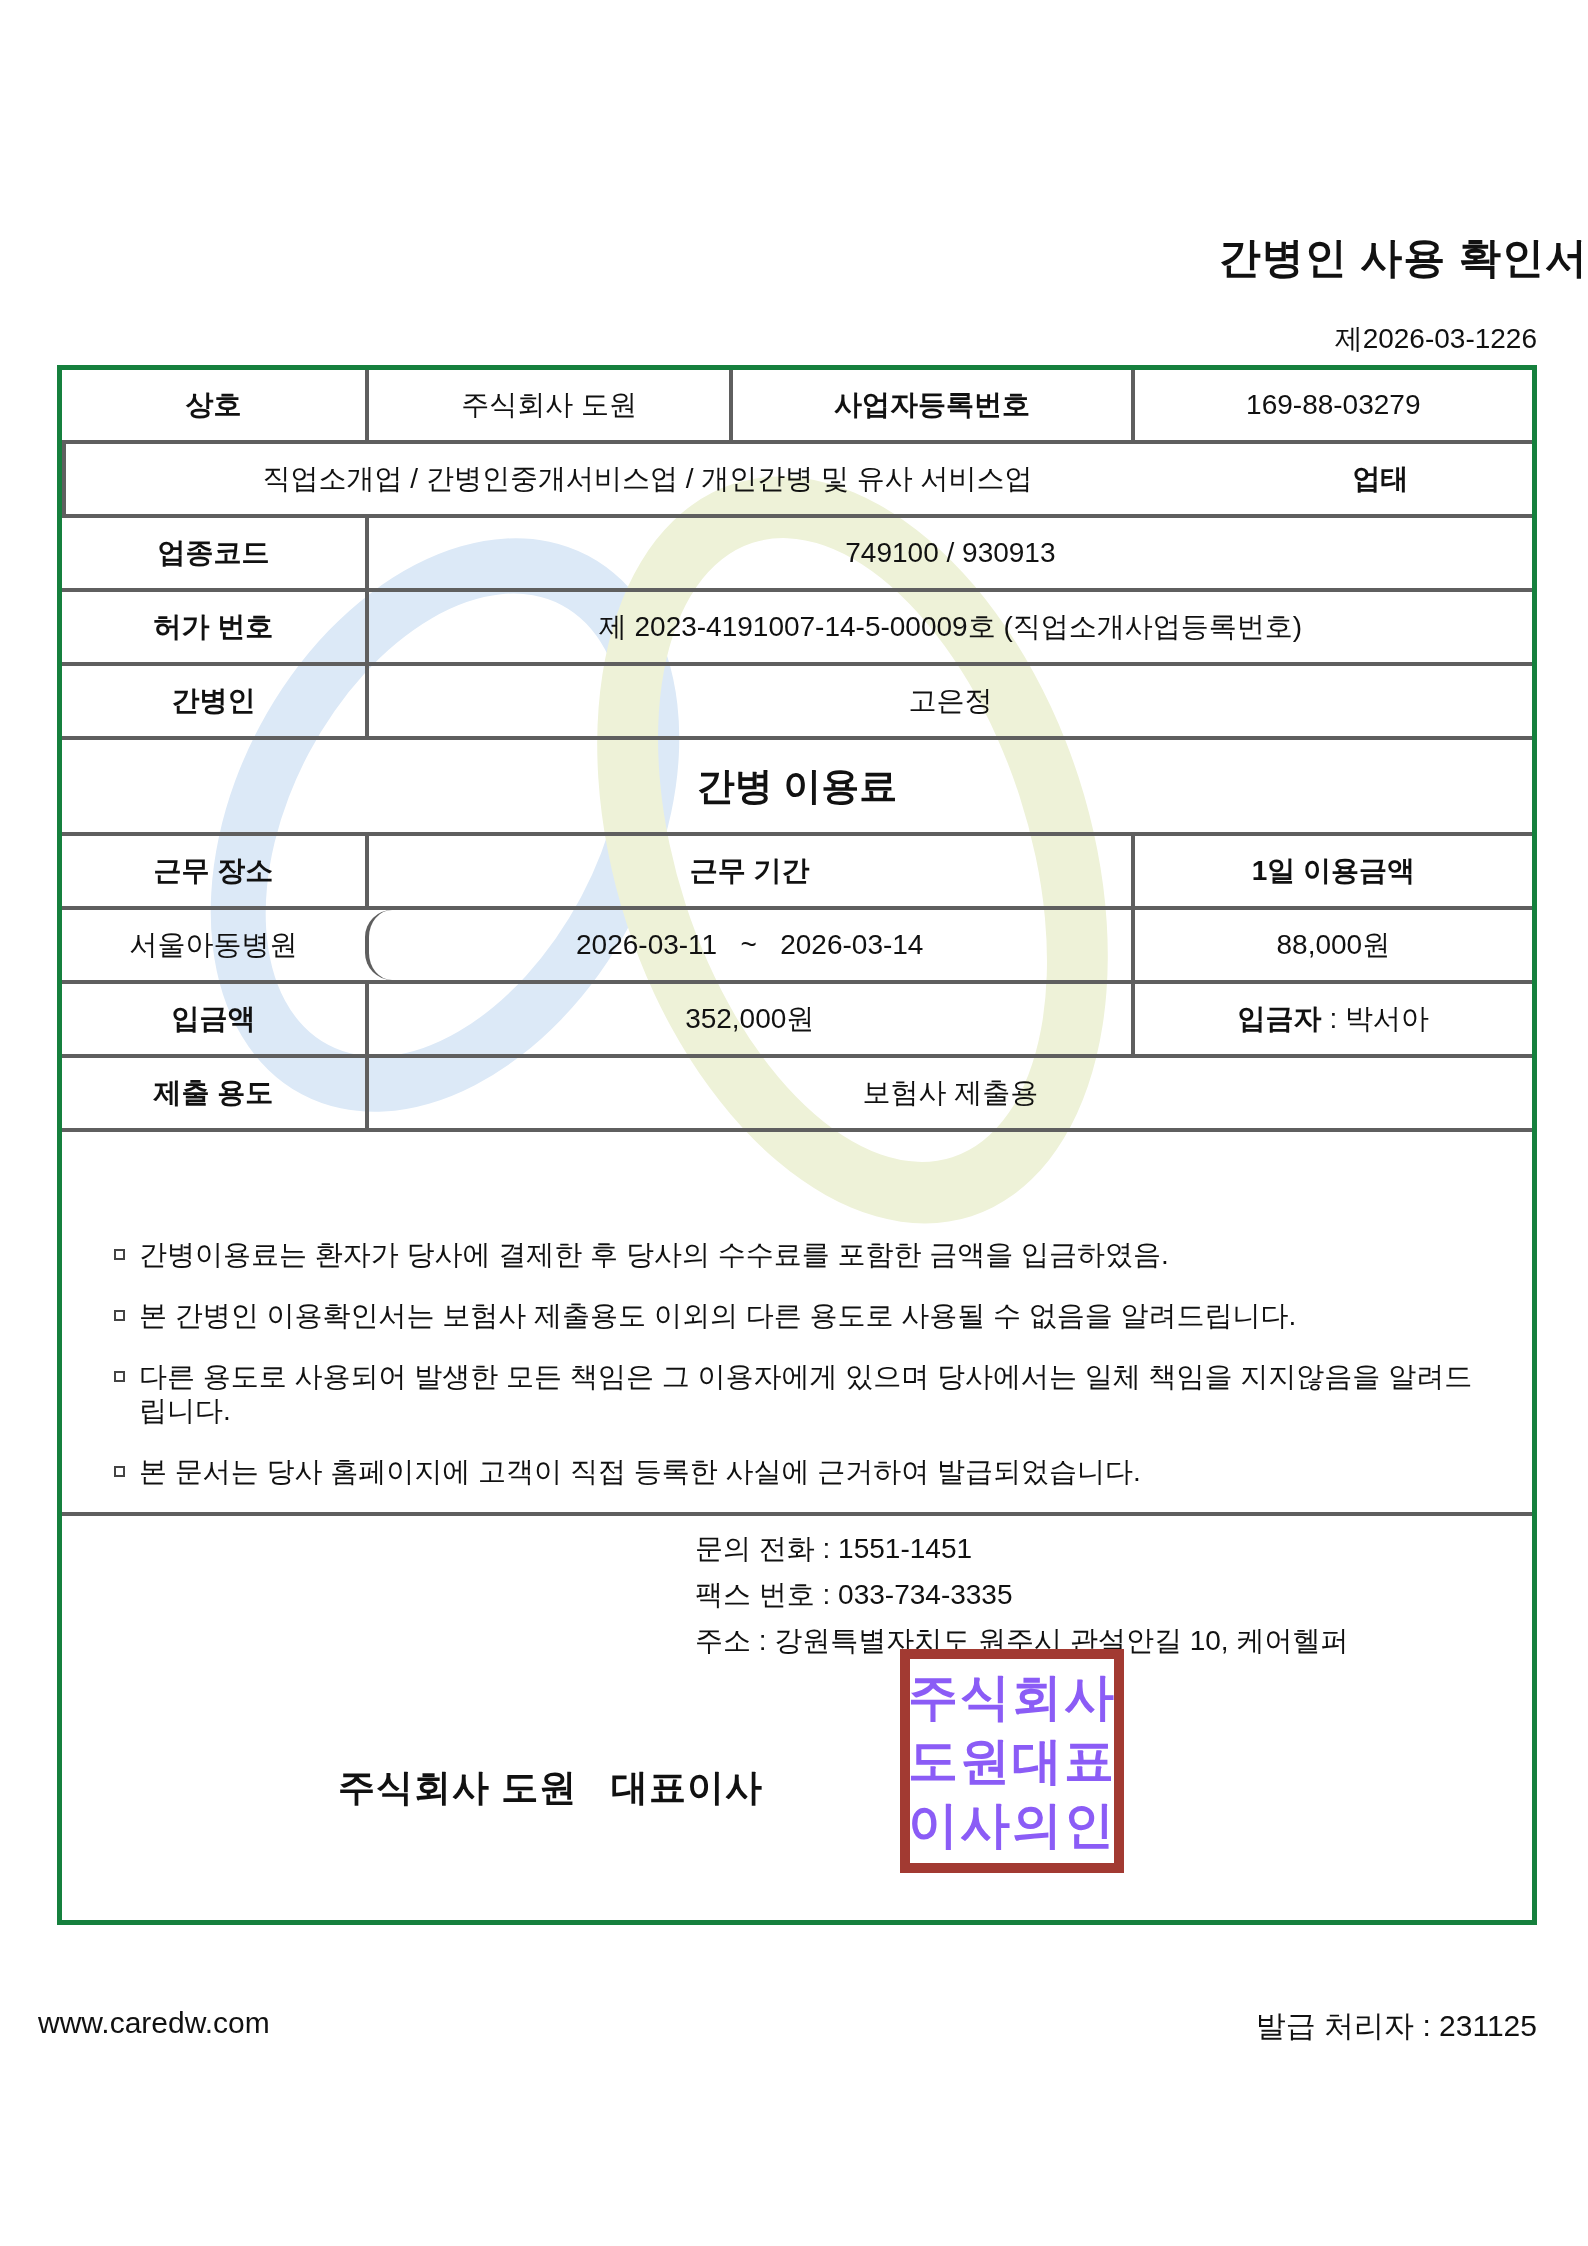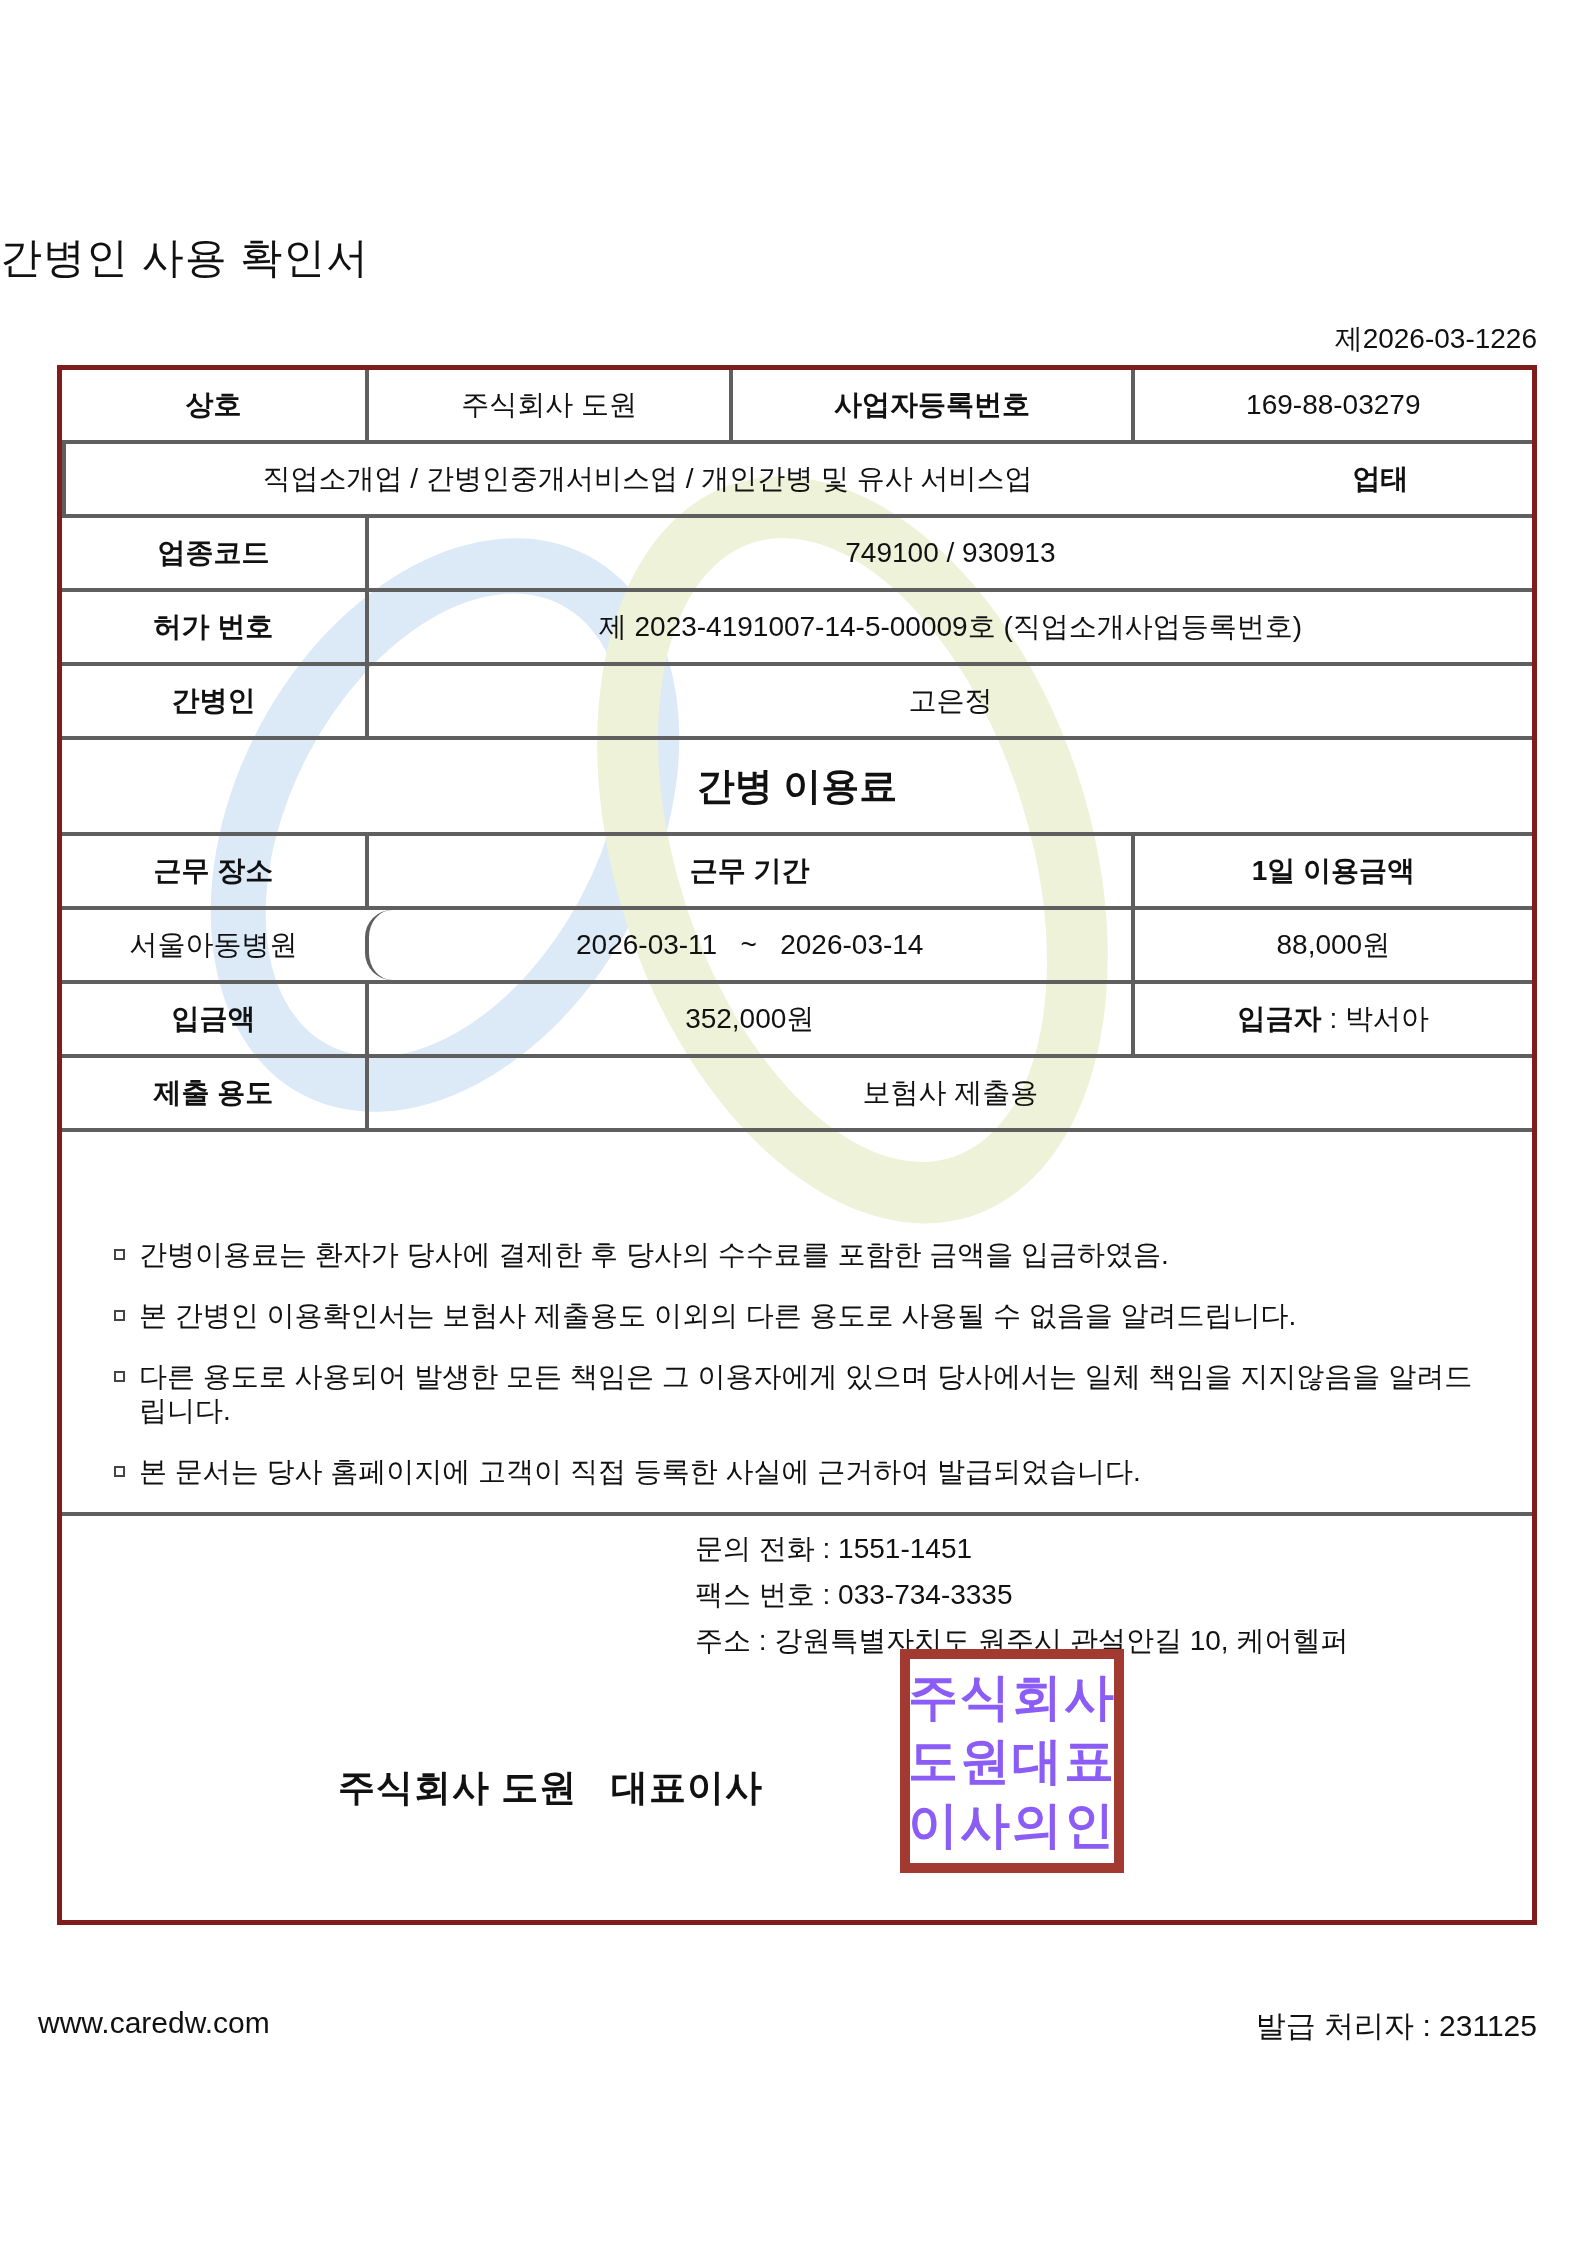--- a/index.html
+++ b/index.html
@@ -12,26 +12,26 @@
   .wm-ellipse { position:absolute; border-radius:50%; }
   .wm-blue  { left:235px; top:520px;  width:420px; height:610px;
               border:56px solid #dce9f7; transform:rotate(28deg); }
   .wm-green { left:615px; top:465px;  width:475px; height:770px;
               border:62px solid #eef2d8; transform:rotate(-18deg); }
 
   .content { position:absolute; inset:0; z-index:1; }
 
   
   .title { position:absolute; top:230px; left:0; width:100%;
-    text-align:left; font-size:42px; font-weight:normal; letter-spacing:1px; }
+    text-align:right; font-size:42px; font-weight:bold; letter-spacing:1px; }
   .doc-no { position:absolute; top:320px; right:51px; font-size:28px; }
 
   
   .doc-table { position:absolute; left:57px; top:365px; width:1480px;
-    border:5px solid #7f1d1d; background:transparent; }
+    border:5px solid #15803d; background:transparent; }
   .row { display:flex; width:100%; border-top:4px solid #5f5f5f; }
   .row.first { border-top:none; }
   .cell { display:flex; align-items:center; justify-content:center;
     border-left:4px solid #5f5f5f; font-size:28px; text-align:center;
     padding:0 10px; }
   .cell.cfirst { border-left:none; }
   .bold { font-weight:bold; }
 
   .h70 { height:70px; } .h92 { height:92px; }
 

